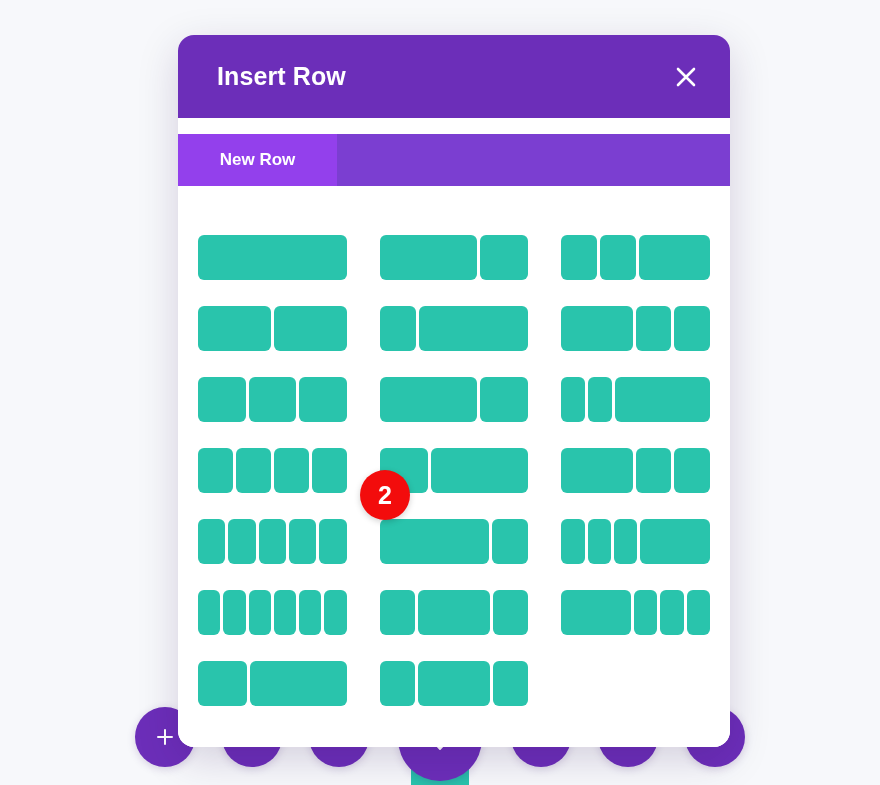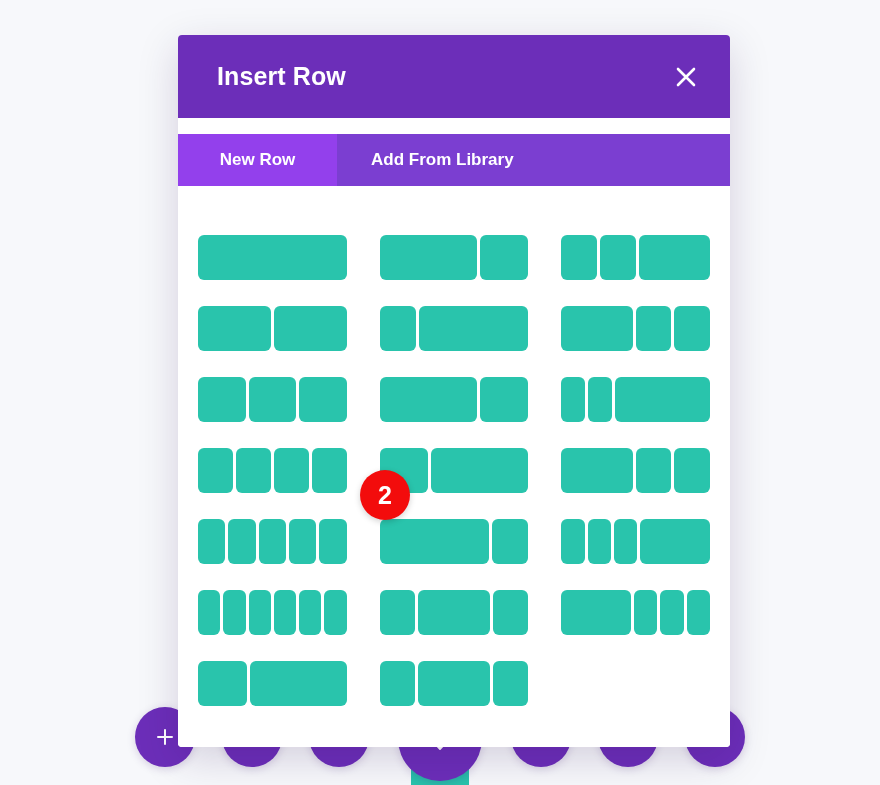--- a/index.html
+++ b/index.html
@@ -75,21 +75,21 @@
     border-radius: 3px 3px 0 0;
   }
 
   
   #insert-row-modal {
     position: absolute;
     left: 178px;
     top: 35px;
     width: 552px;
     background: #ffffff;
-    border-radius: 4px;
+    border-radius: 16px;
     z-index: 5;
     box-shadow: 0 12px 40px rgba(40,10,80,0.17);
     overflow: hidden;
   }
 
   .modal-header {
     background: #6C2EB9;
     height: 83px;
     display: flex;
     align-items: center;
@@ -245,23 +245,20 @@
       <svg width="22" height="22" viewBox="0 0 22 22">
         <path d="M3 3 L19 19 M19 3 L3 19" stroke="#fff" stroke-width="2.6" stroke-linecap="round" fill="none"></path>
       </svg>
     </div>
   </div>
 
   <div class="modal-tabs">
     <div class="tab new-row">
       <span>New Row</span>
     </div>
-    <div class="tab library">
-      <span>Add From Library</span>
-    </div>
   </div>
 
   <div class="modal-body">
     <div class="layout-grid" id="layout-grid">
         <div class="layout-cell">
           <div class="row-layout" title="1 column (full width)">
             <div class="col-block" style="flex: 12 1 0px;"></div>
           </div>
         </div>
         <div class="layout-cell">

